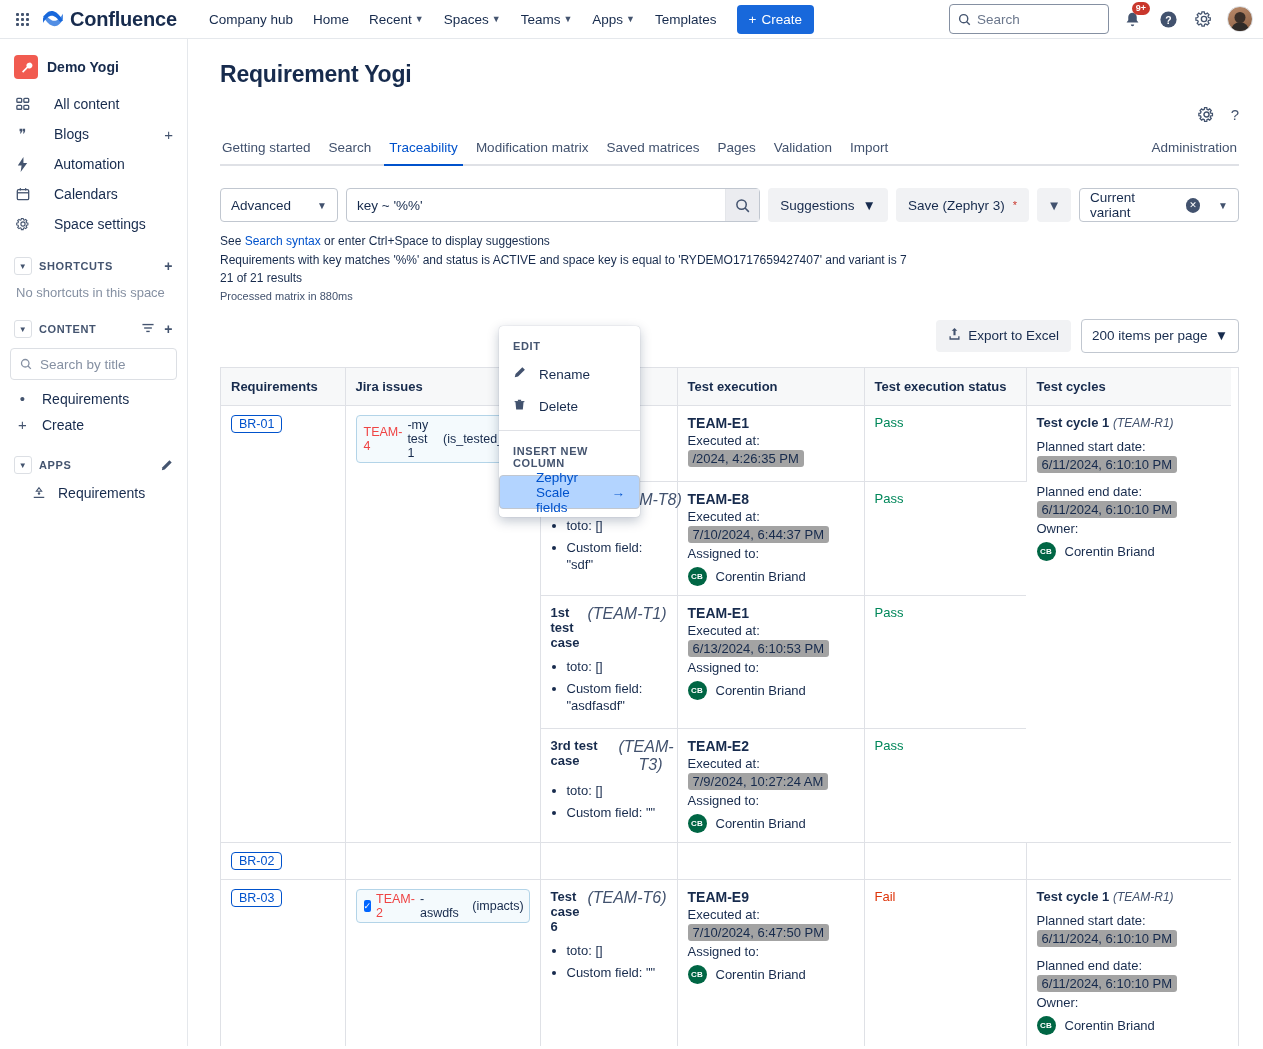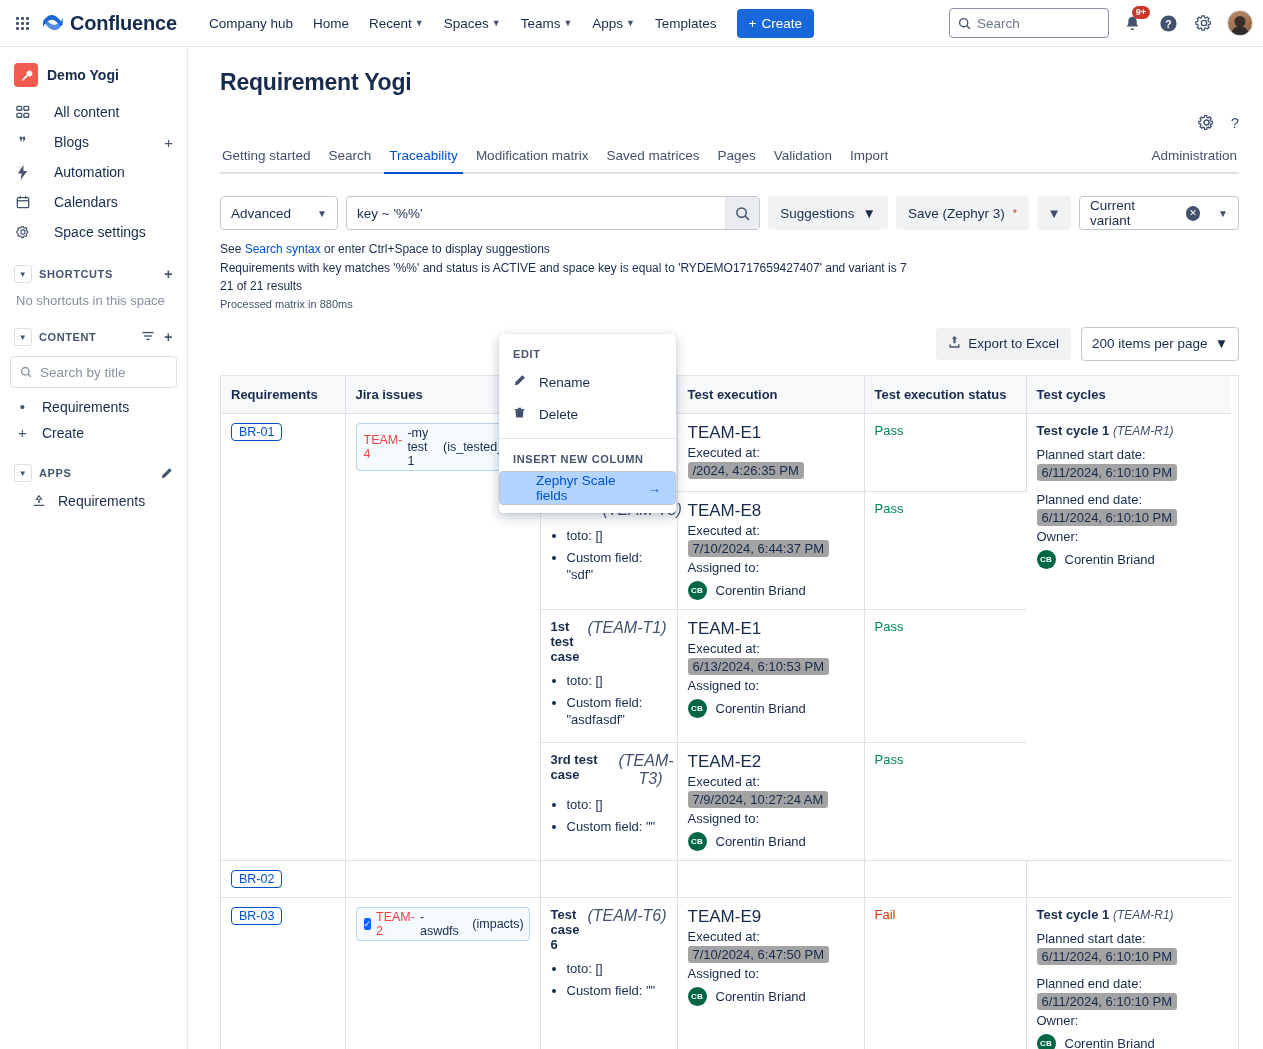--- a/index.html
+++ b/index.html
@@ -8,21 +8,21 @@
     width:1263px; height:1049px;
     font-family:"Liberation Sans", sans-serif;
     font-size:14px;
     color:#172b4d;
     background:#fff;
     overflow:hidden;
   }
 
   
   .topnav {
-    height:47px; display:flex; align-items:center;
+    height:39px; display:flex; align-items:center;
     border-bottom:1px solid #e5e8ec; background:#fff;
     padding:0 10px 0 8px; position:relative; z-index:40;
   }
   .appswitch { width:28px; height:28px; display:flex; align-items:center; justify-content:center; cursor:pointer; }
   .grid9 { display:grid; grid-template-columns:repeat(3,3px); grid-template-rows:repeat(3,3px); gap:2px; }
   .grid9 i { width:3px; height:3px; background:#44546f; border-radius:1px; display:block; }
   .brand { display:flex; align-items:center; gap:6px; margin-left:6px; cursor:pointer; }
   .brand-logo { color:#1868db; font-size:19px; line-height:1; }
   .brand-name { font-size:20px; font-weight:600; color:#172b4d; letter-spacing:-0.2px; }
   .nav-items { display:flex; align-items:center; gap:0px; margin-left:22px; }
@@ -167,34 +167,34 @@
     display:inline-flex; align-items:center; gap:5px; border:1px solid #b3d4e8;
     background:#f4fafd; border-radius:4px; padding:2px 7px; font-size:12.5px; cursor:pointer; max-width:100%;
   }
   .jira-chip .jk { color:#ef4444; }
   .chk { width:12px; height:12px; border-radius:2px; background:#0065ff; color:#fff; font-size:9px; display:flex; align-items:center; justify-content:center; }
   .tc-head { display:flex; justify-content:flex-start; gap:6px; }
   .tc-name { font-weight:700; font-size:13px; }
   .tc-key { font-style:italic; color:#42526e; font-size:16px; white-space:nowrap; }
   ul.tc-fields { margin:8px 0 0 0; padding-left:16px; }
   ul.tc-fields li { margin-bottom:4px; line-height:1.35; }
-  .exec-key { font-weight:400; font-size:17px; margin-bottom:2px; }
+  .exec-key { font-weight:700; font-size:14px; margin-bottom:2px; }
   .lbl { margin-top:1px; }
   .ts { display:inline-block; background:#a3a3a3; border-radius:3px; padding:1px 5px; margin:2px 0; font-size:13px; }
   .user { display:flex; align-items:center; gap:9px; margin-top:6px; }
   .av { width:19px; height:19px; border-radius:50%; background:#006644; color:#fff; font-size:8px; font-weight:700; display:flex; align-items:center; justify-content:center; letter-spacing:0.2px; }
   .pass { color:#00875a; font-size:13px; }
   .fail { color:#de350b; font-size:13px; }
   .cy-head { font-weight:700; font-size:13px; }
   .cy-key { font-style:italic; font-weight:400; color:#42526e; font-size:12px; }
   .cy-lbl { margin-top:9px; }
 
   
   .ctx-menu {
-    position:absolute; left:311px; top:287px; width:177px; background:#fff;
+    position:absolute; left:311px; top:287px; width:141px; background:#fff;
     border-radius:4px; box-shadow:0 4px 12px rgba(9,30,66,.25), 0 0 1px rgba(9,30,66,.31);
     padding:8px 0; z-index:60;
   }
   .ctx-group { font-size:11px; font-weight:700; letter-spacing:0.6px; color:#44546f; padding:6px 14px 6px 14px; text-transform:uppercase; }
   .ctx-item { display:flex; align-items:center; gap:13px; padding:8px 14px; font-size:13.5px; cursor:pointer; color:#172b4d; }
   .ctx-sep { height:1px; background:#dfe1e6; margin:8px 0; }
   .ctx-item.sel { background:#b3d4ff; color:#0052cc; padding-left:36px; }
   .ctx-arrow { margin-left:auto; color:#0052cc; }
   .submenu {
     position:absolute; left:396px; top:440px; width:118px; background:#fff; border-radius:4px;

